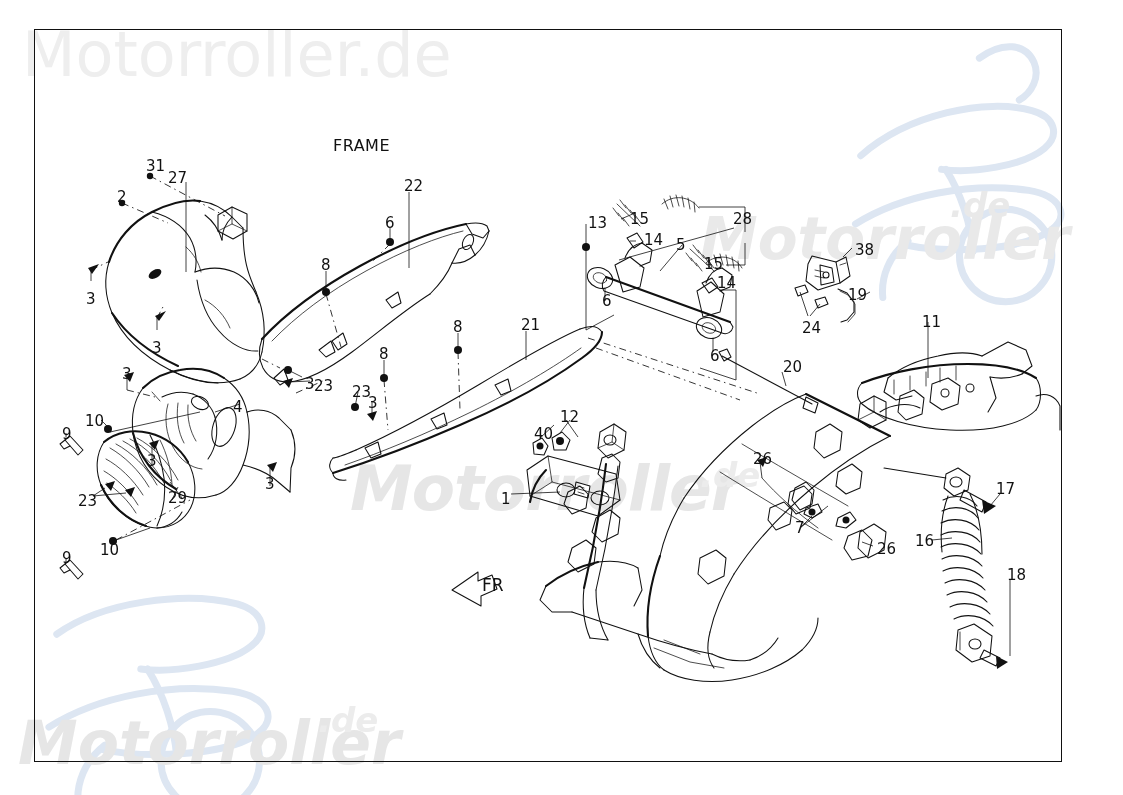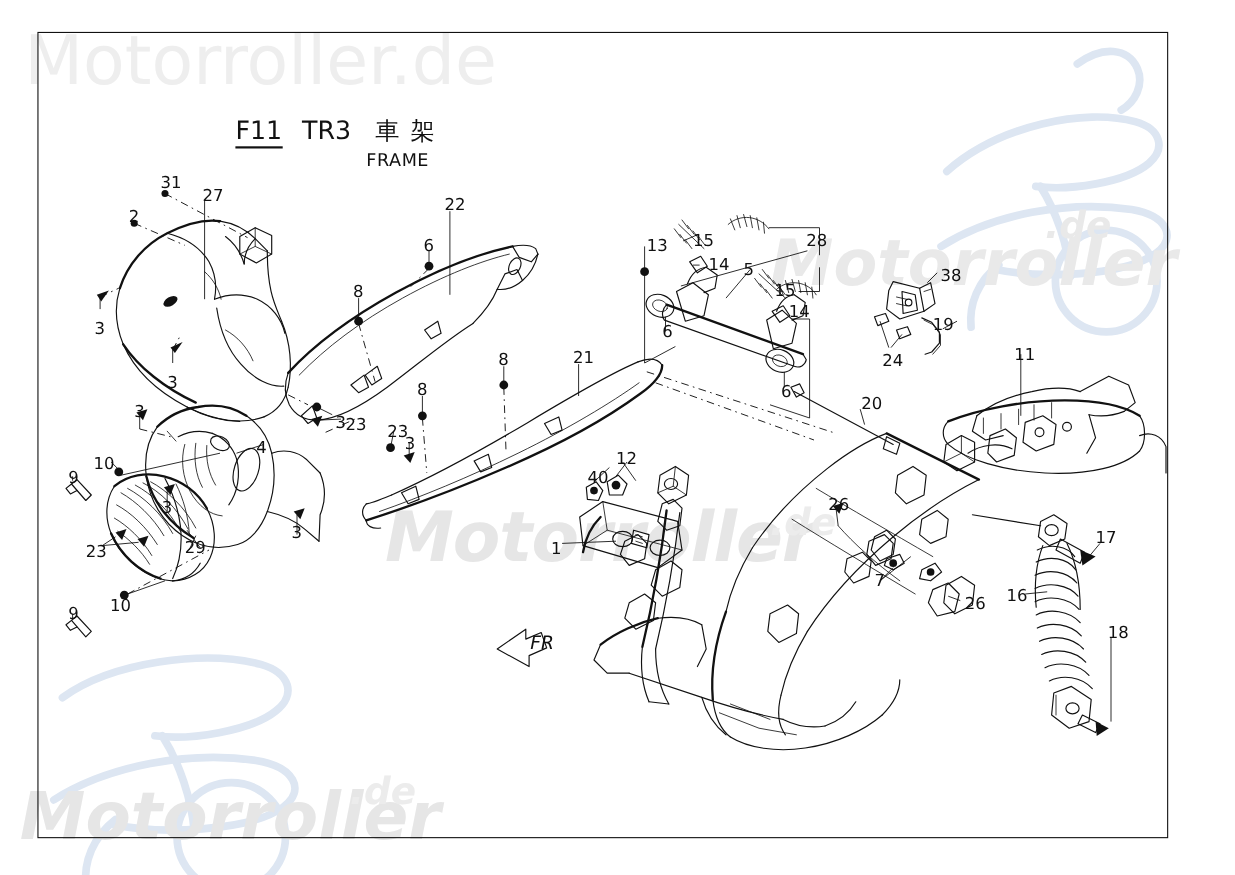--- a/index.html
+++ b/index.html
@@ -35,21 +35,21 @@
   .t-cjk{font-family:"DejaVu Sans", sans-serif;font-size:22px;color:#111;margin-left:22px;letter-spacing:10px;}
   .title-sub{position:absolute;left:333px;top:136px;font-family:"DejaVu Sans", sans-serif;
              font-size:16px;color:#111;letter-spacing:0.5px;}
 
   
   .cn{position:absolute;font-family:"DejaVu Sans", sans-serif;font-size:15px;
       color:#111;line-height:1;white-space:nowrap;}
 
   
   .fr-label{position:absolute;left:482px;top:575px;font-family:"DejaVu Sans", sans-serif;
-            font-size:17px;color:#111;font-style:italic;}
+            font-size:17px;color:#111;}
 
   svg.art{position:absolute;left:0;top:0;width:1123px;height:795px;overflow:visible;}
   svg.art *{vector-effect:non-scaling-stroke;}
 </style>
 </head>
 <body>
 
 <div id="stage">
 
   <svg class="art" viewBox="0 0 1123 795">
@@ -77,23 +77,20 @@
   <div class="wm wm-text-top">Motorroller.de</div>
   <div class="wm wm-text-right">Motorroller</div>
   <div class="wm wm-de-1">.de</div>
   <div class="wm wm-text-mid">Motorroller</div>
   <div class="wm wm-de-2">.de</div>
   <div class="wm wm-text-bot">Motorroller</div>
   <div class="wm wm-de-3">.de</div>
 
   <div id="border"></div>
 
-  <div class="title-row">
-    <span class="t-f11">F11</span><span class="t-tr3">TR3</span><span class="t-cjk">車架</span>
-  </div>
   <div class="title-sub">FRAME</div>
 
   <svg class="art" viewBox="0 0 1123 795">
     <defs>
       <style>
         .ln{fill:none;stroke:#111;stroke-width:1.05;stroke-linejoin:round;stroke-linecap:round;}
         .lnT{fill:none;stroke:#111;stroke-width:0.75;stroke-linejoin:round;stroke-linecap:round;}
         .lnH{fill:none;stroke:#111;stroke-width:2.1;stroke-linejoin:round;stroke-linecap:round;}
         .ld{fill:none;stroke:#111;stroke-width:0.8;}
         .dash{fill:none;stroke:#111;stroke-width:0.85;stroke-dasharray:7 4 1.5 4;}
@@ -531,21 +528,21 @@
     </g>
 
     <g>
       <path class="ln" d="M452,590 L478,572 L478,581 L492,575 L497,589 L481,596 L481,606 Z"></path>
     </g>
 
   </svg>
 
   <div id="callout-layer">
       <div class="cn" style="left: 146px; top: 159px;">31</div>
-      <div class="cn" style="left: 184px; top: 171px;">27</div>
+      <div class="cn" style="left: 168px; top: 171px;">27</div>
       <div class="cn" style="left: 117px; top: 190px;">2</div>
       <div class="cn" style="left: 86px; top: 292px;">3</div>
       <div class="cn" style="left: 152px; top: 341px;">3</div>
       <div class="cn" style="left: 404px; top: 179px;">22</div>
       <div class="cn" style="left: 385px; top: 216px;">6</div>
       <div class="cn" style="left: 321px; top: 258px;">8</div>
       <div class="cn" style="left: 453px; top: 320px;">8</div>
       <div class="cn" style="left: 521px; top: 318px;">21</div>
       <div class="cn" style="left: 379px; top: 347px;">8</div>
       <div class="cn" style="left: 305px; top: 377px;">3</div>

